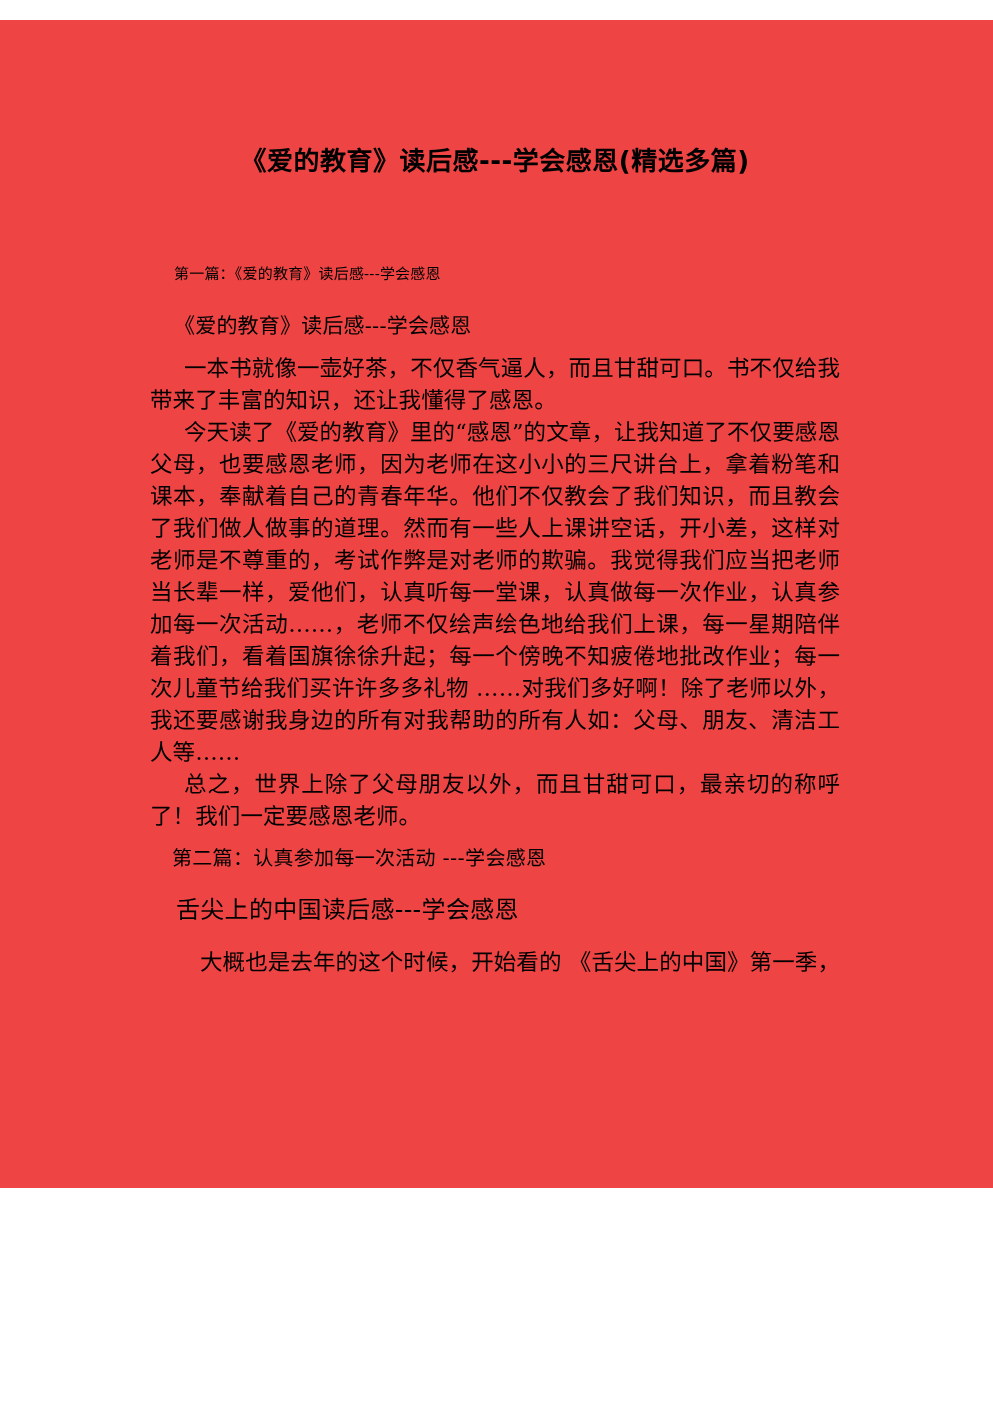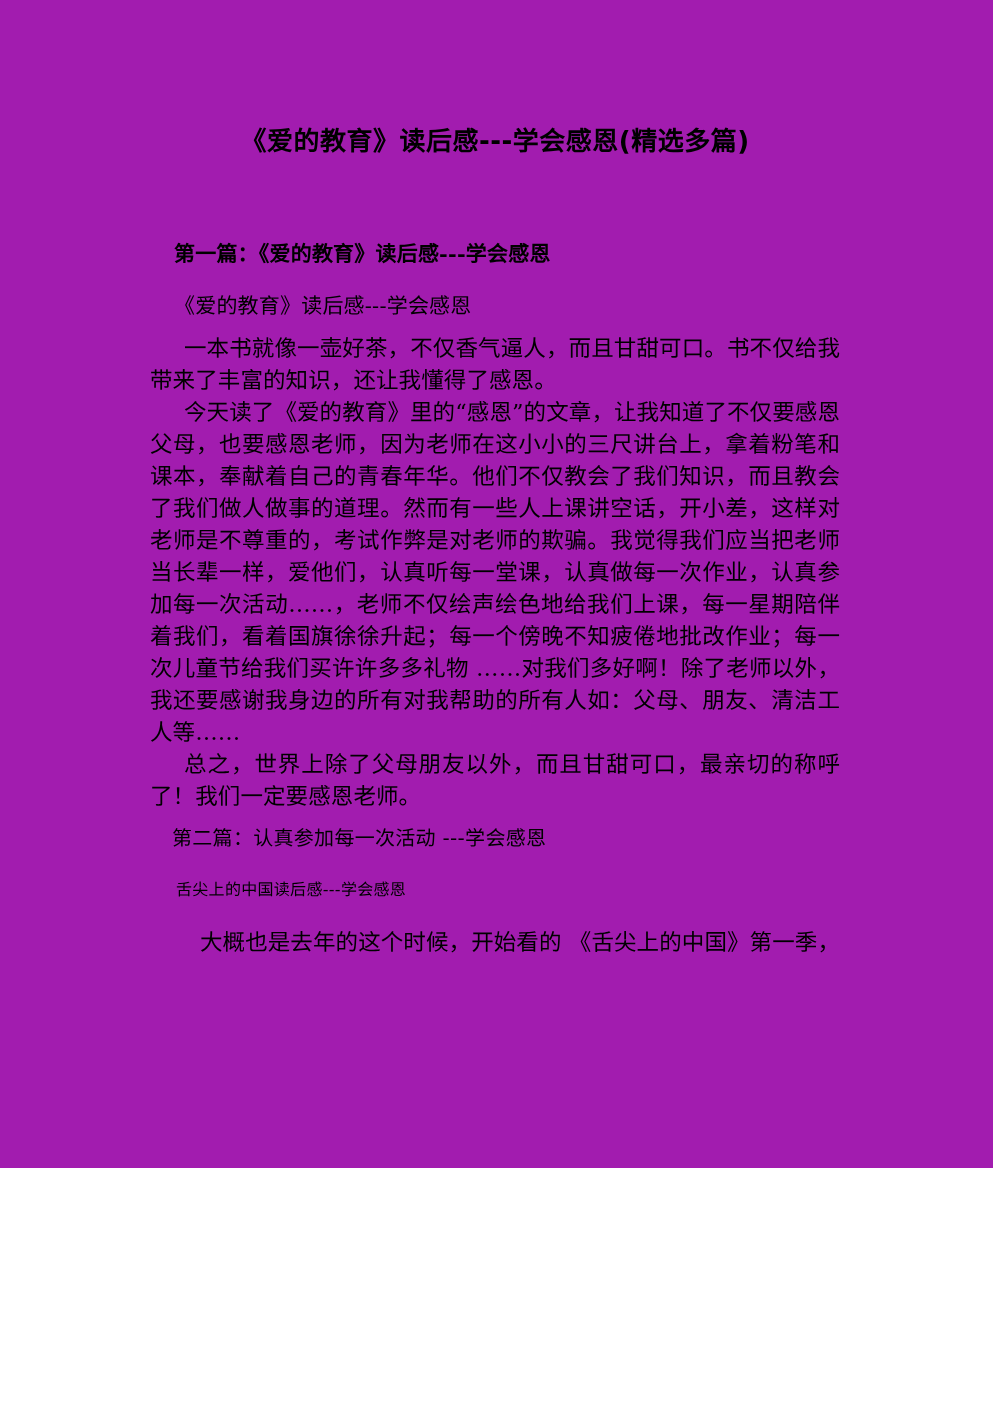--- a/index.html
+++ b/index.html
@@ -9,23 +9,24 @@
     background: #ffffff;
   }
   body {
     font-family: "DejaVu Serif", "Liberation Serif", serif;
     color: #000000;
   }
   .page {
     position: relative;
     width: 993px;
     height: 1168px;
-    background: #a21caf;
+    background: #ef4444;
     overflow: hidden;
     box-sizing: border-box;
+    margin-top: 20px;
   }
   .content {
     position: absolute;
     left: 150px;
     top: 0;
     width: 690px;
   }
   .doc-title {
     margin: 0;
     padding: 0;
@@ -46,26 +47,25 @@
     left: 0;
     top: 228px;
     width: 690px;
   }
   p {
     margin: 0;
     padding: 0;
   }
   .sub-head {
     font-family: "DejaVu Serif", "Liberation Serif", serif;
-    font-size: 21px;
+    font-size: 15px;
     line-height: 52px;
     text-indent: 24px;
     letter-spacing: 0.2px;
     white-space: nowrap;
-    font-weight: bold;
   }
   .sub-head2 {
     font-family: "DejaVu Serif", "Liberation Serif", serif;
     font-size: 21px;
     line-height: 52px;
     text-indent: 24px;
     letter-spacing: 0.2px;
     white-space: nowrap;
   }
   .para {
@@ -81,21 +81,21 @@
   .sans-head {
     font-family: "DejaVu Sans", "Liberation Sans", sans-serif;
     font-size: 20px;
     line-height: 52px;
     text-indent: 22px;
     letter-spacing: 0.3px;
     white-space: nowrap;
   }
   .sans-head-2 {
     font-family: "DejaVu Sans", "Liberation Sans", sans-serif;
-    font-size: 16px;
+    font-size: 24px;
     line-height: 52px;
     text-indent: 26px;
     letter-spacing: 0.3px;
     white-space: nowrap;
   }
   .para-last {
     font-family: "DejaVu Serif", "Liberation Serif", serif;
     font-size: 22.5px;
     line-height: 52.5px;
     text-indent: 34px;

